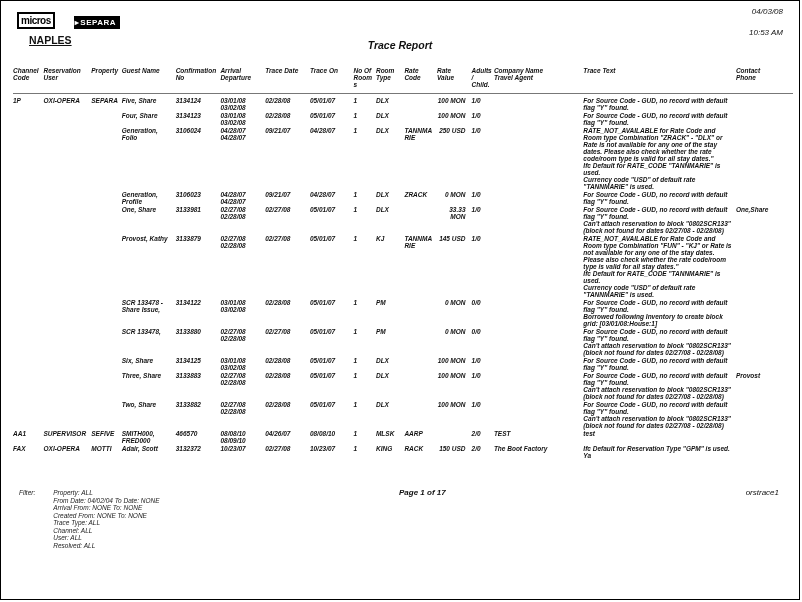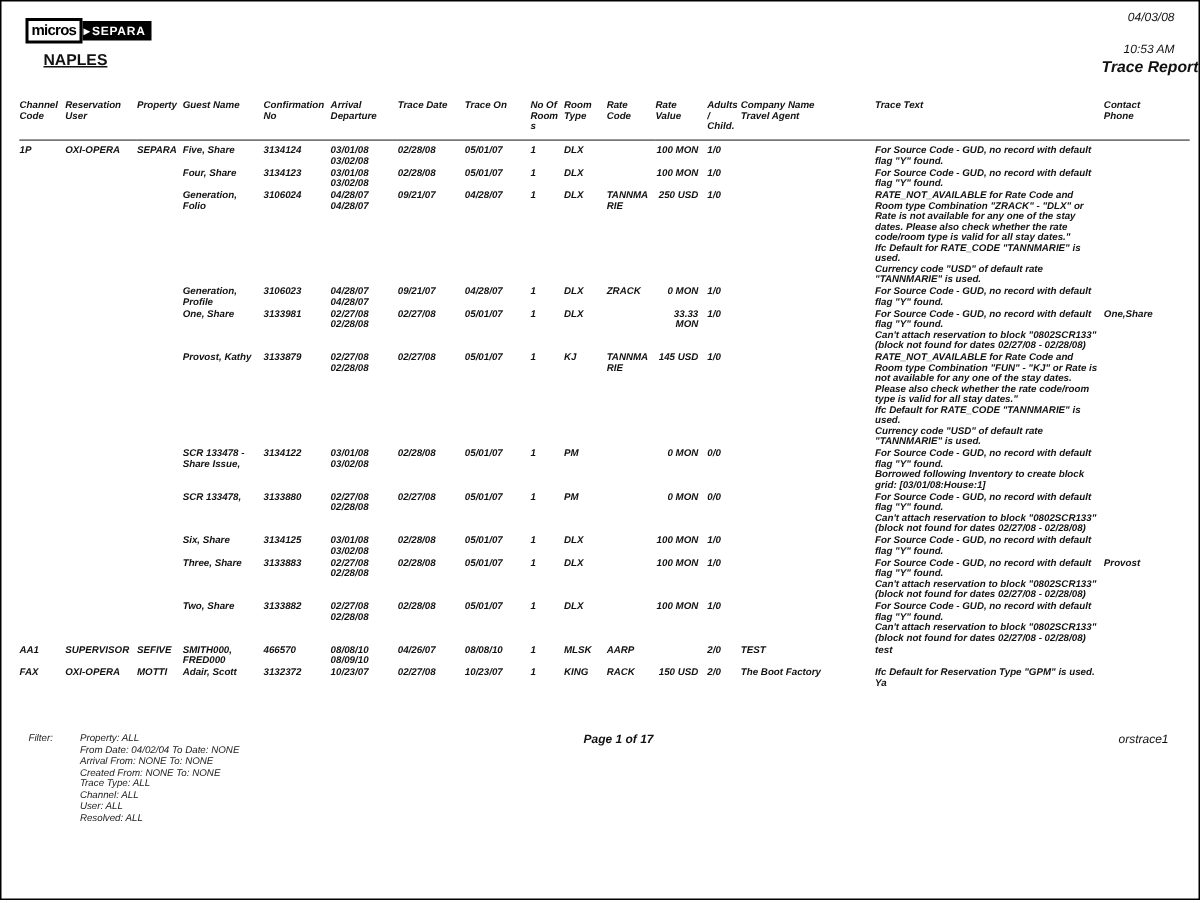--- a/index.html
+++ b/index.html
@@ -8,35 +8,35 @@
     position: relative;
     width: 800px; height: 600px;
     border: 1px solid #000;
     background: #fff;
     overflow: hidden;
     font-family: "Liberation Sans", sans-serif;
     color: #111;
   }
 
   
-  .logo { position: absolute; left: 16px; top: 11px; display: inline-flex; align-items: center; height: 17px; }
+  .logo { position: absolute; left: 16px; top: 11px; display: inline-flex; align-items: flex-end; height: 17px; gap: 19px; }
   .logo-micros {
     border: 2px solid #000; background: #fff; color: #000;
     font: bold 10px/13px "Liberation Sans", sans-serif;
     letter-spacing: -0.5px; padding: 0 2px;
   }
   .logo-fidelio {
     background: #000; color: #fff; display: flex; align-items: center;
     font: bold 8px/13px "Liberation Sans", sans-serif;
     letter-spacing: 0.5px; padding: 0 4px 0 1px;
   }
   .logo-arrow { color: #fff; font-size: 8px; margin-right: 1px; }
   .property-name { position: absolute; left: 28px; top: 33px; font: bold 10.5px "Liberation Sans", sans-serif; text-decoration: underline; }
   .office-title { position: absolute; left: 0; top: 6px; width: 100%; text-align: center; font: italic 10.5px "Liberation Sans", sans-serif; }
-  .report-title { position: absolute; left: 0; top: 38px; width: 100%; text-align: right; font: italic bold 10.5px "Liberation Sans", sans-serif; }
+  .report-title { position: absolute; left: 0; top: 38px; width: 100%; text-align: center; font: italic bold 10.5px "Liberation Sans", sans-serif; }
   .run-date { position: absolute; right: 16px; top: 6px; font: italic 8px "Liberation Sans", sans-serif; text-align: center; }
   .run-time { position: absolute; right: 16px; top: 27px; font: italic 8px "Liberation Sans", sans-serif; }
 
   
   .report-table {
     position: absolute; left: 12px; top: 66px; width: 780px;
     border-collapse: collapse; table-layout: fixed;
   }
   .report-table th, .report-table td {
     font: italic bold 6.5px/7px "Liberation Sans", sans-serif;
@@ -63,21 +63,21 @@
   .col-company { width: 88px; }
   .col-trace_text { width: 150px; padding-right: 8px; }
   .col-contact { width: 56px; }
 
   
   .filter-block {
     position: absolute; left: 18px; top: 488px;
     display: flex; align-items: flex-start; gap: 18px;
     font: italic 6.5px/7.5px "Liberation Sans", sans-serif; color: #222;
   }
-  .page-indicator { position: absolute; left: 388px; top: 487px; font: italic bold 8px "Liberation Sans", sans-serif; }
+  .page-indicator { position: absolute; left: 398px; top: 487px; font: italic bold 8px "Liberation Sans", sans-serif; }
   .report-code { position: absolute; right: 20px; top: 487px; font: italic 8px "Liberation Sans", sans-serif; text-align: center; }
 </style>
 </head>
 <body>
 
 <div class="page">
 
   <div class="logo">
     <span class="logo-micros">micros</span>
     <span class="logo-fidelio">

